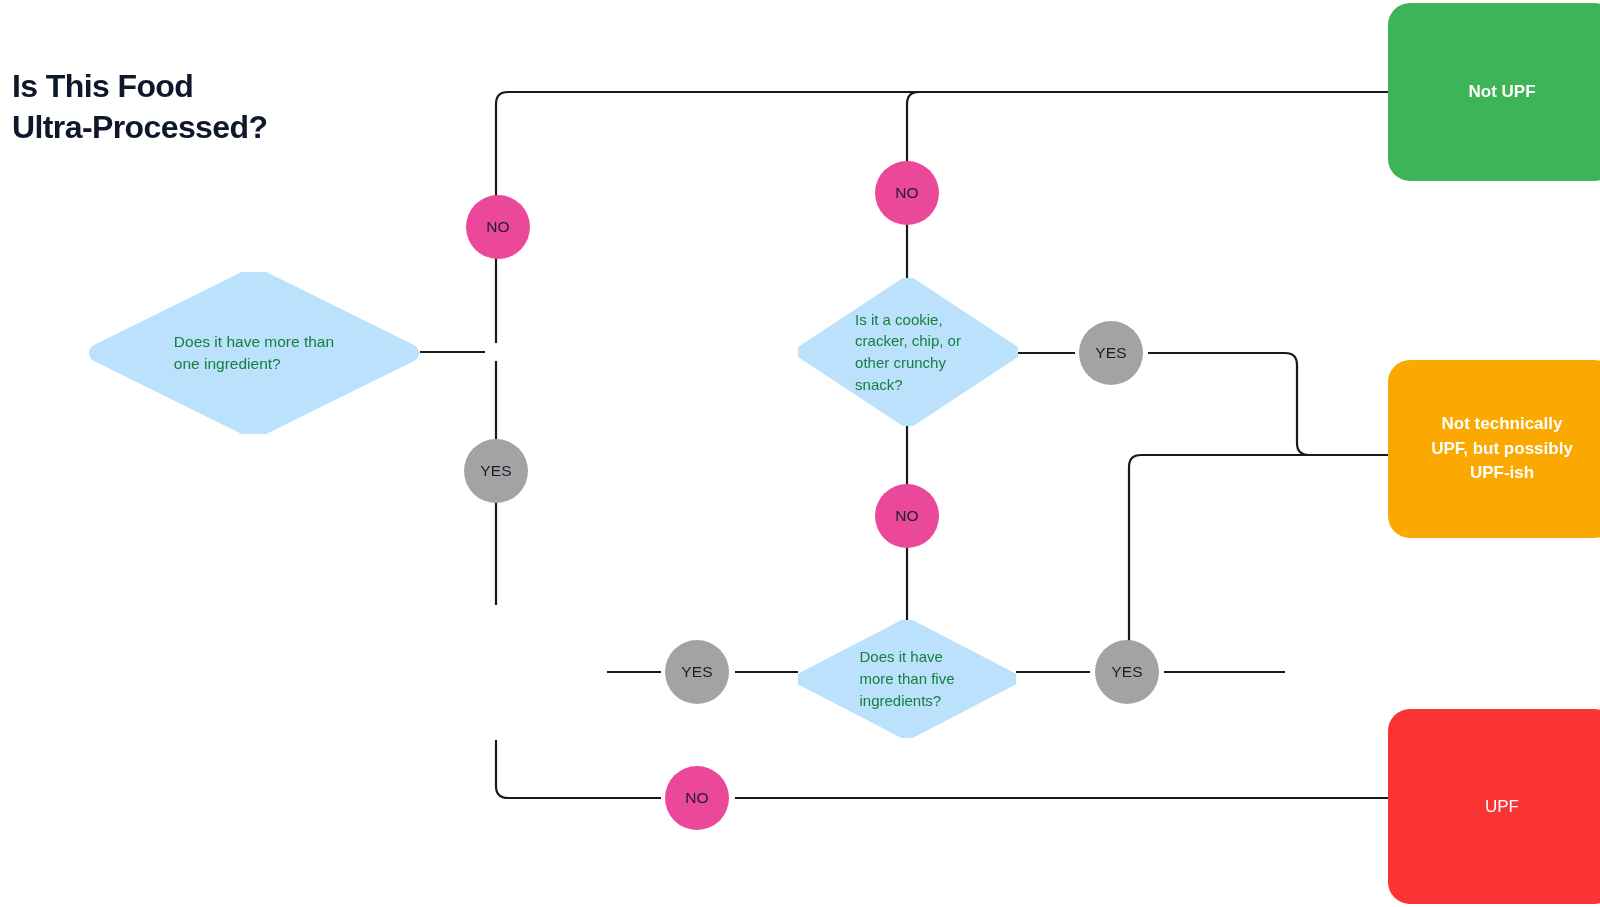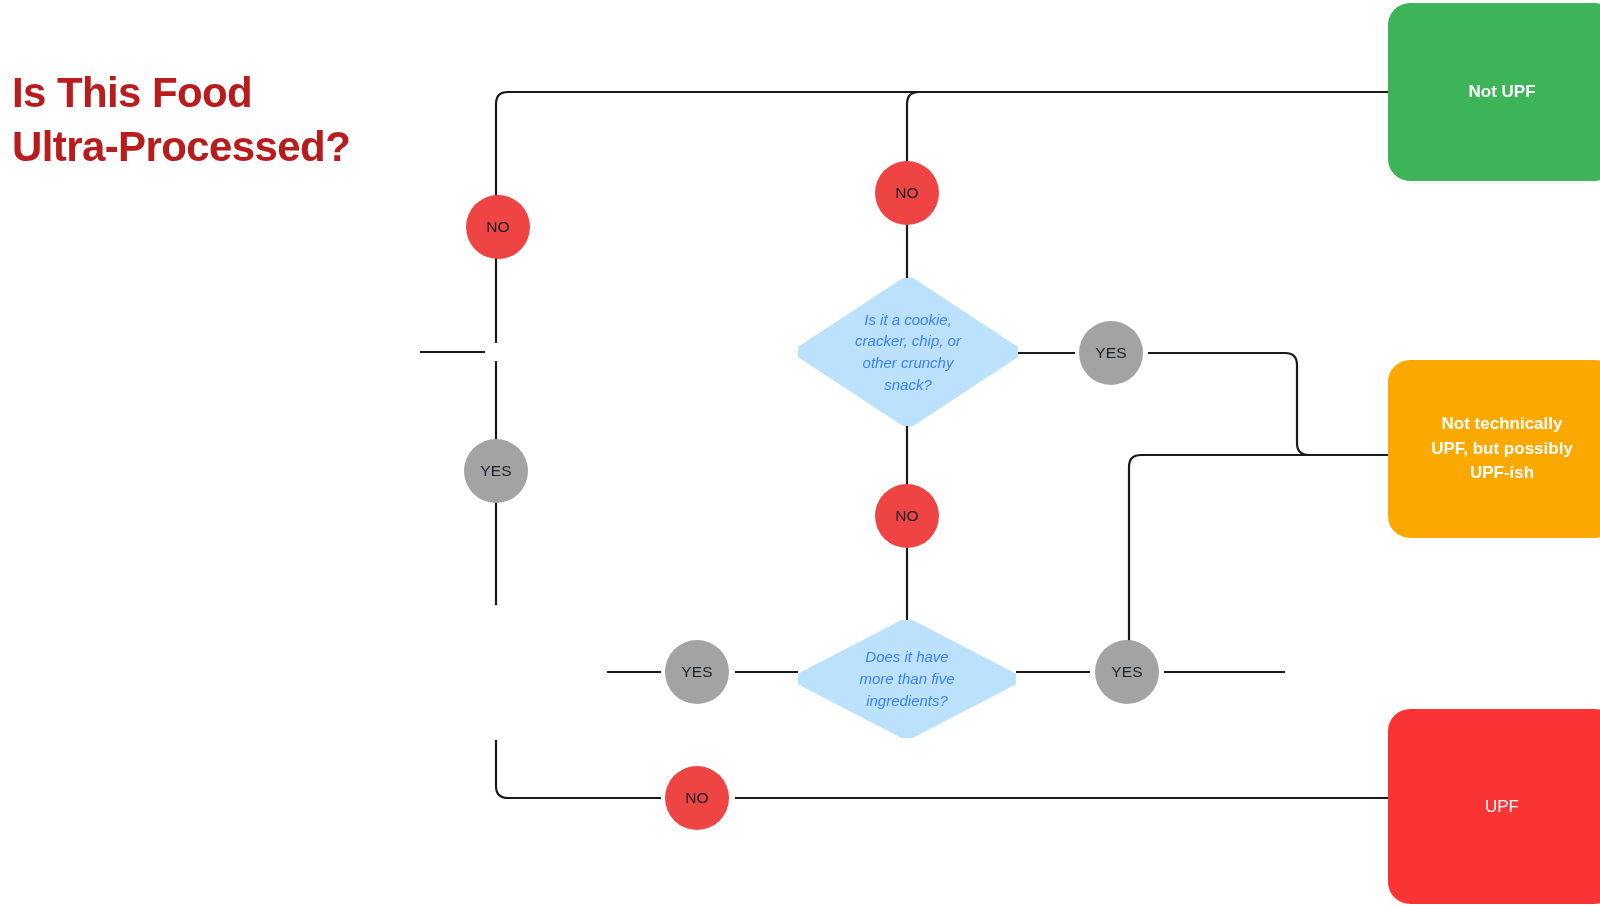--- a/index.html
+++ b/index.html
@@ -18,25 +18,25 @@
     overflow: hidden;
     background: #ffffff;
   }
 
   
   #title {
     position: absolute;
     left: 12px;
     top: 66px;
     width: 470px;
-    font-size: 42px;
+    font-size: 32px;
     font-weight: bold;
     line-height: 1.28;
     letter-spacing: -0.6px;
-    color: #b91c1c;
+    color: #0f172a;
     white-space: pre-line;
   }
 
   
   #edges {
     position: absolute;
     left: 0;
     top: 0;
     width: 1600px;
     height: 907px;
@@ -47,26 +47,24 @@
     stroke-width: 2.2;
     stroke-linecap: butt;
   }
 
   
   .diamond {
     position: absolute;
     display: flex;
     align-items: center;
     justify-content: center;
-    text-align: center;
-    color: #3b82f6;
+    color: #15803d;
     font-size: 15.5px;
     line-height: 1.45;
     box-sizing: border-box;
-    font-style: italic;
   }
   .diamond .dshape {
     position: absolute;
     left: 0; top: 0;
     width: 100%; height: 100%;
     z-index: 0;
   }
   .diamond .dlabel {
     position: relative;
     z-index: 1;
@@ -79,21 +77,21 @@
     position: absolute;
     border-radius: 50%;
     display: flex;
     align-items: center;
     justify-content: center;
     font-size: 15.5px;
     color: #15202b;
     letter-spacing: 0.2px;
   }
   .chip.yes { background: #a3a3a3; }
-  .chip.no  { background: #ef4444; }
+  .chip.no  { background: #ec4899; }
 
   
   .terminal {
     position: absolute;
     border-radius: 22px;
     display: flex;
     align-items: center;
     justify-content: center;
     text-align: center;
     color: #ffffff;
@@ -136,20 +134,27 @@
     <path d="M 735 672 L 798 672"></path>
 
     <path d="M 1016 672 L 1090 672"></path>
     <path d="M 1164 672 L 1285 672"></path>
     <path d="M 1129 648 L 1129 467 Q 1129 455 1141 455 L 1388 455"></path>
 
     <path d="M 496 740 L 496 786 Q 496 798 508 798 L 661 798"></path>
     <path d="M 735 798 L 1388 798"></path>
   </svg>
 
+  <div class="diamond" style="left:88px; top:272px; width:332px; height:162px;">
+    <svg class="dshape" viewBox="0 0 332 162" preserveAspectRatio="none">
+      <path d="M166 4 L322 81 L166 158 L10 81 Z" fill="#bbe1fc" stroke="#bbe1fc" stroke-width="18" stroke-linejoin="round"></path>
+    </svg>
+    <div class="dlabel">Does it have more than
+one ingredient?</div>
+  </div>
 
 
   <div class="diamond" style="left:798px; top:278px; width:220px; height:148px; font-size:15px;">
     <svg class="dshape" viewBox="0 0 220 148" preserveAspectRatio="none">
       <path d="M110 5 L215 74 L110 143 L5 74 Z" fill="#bbe1fc" stroke="#bbe1fc" stroke-width="14" stroke-linejoin="round"></path>
     </svg>
     <div class="dlabel">Is it a cookie,
 cracker, chip, or
 other crunchy
 snack?</div>

